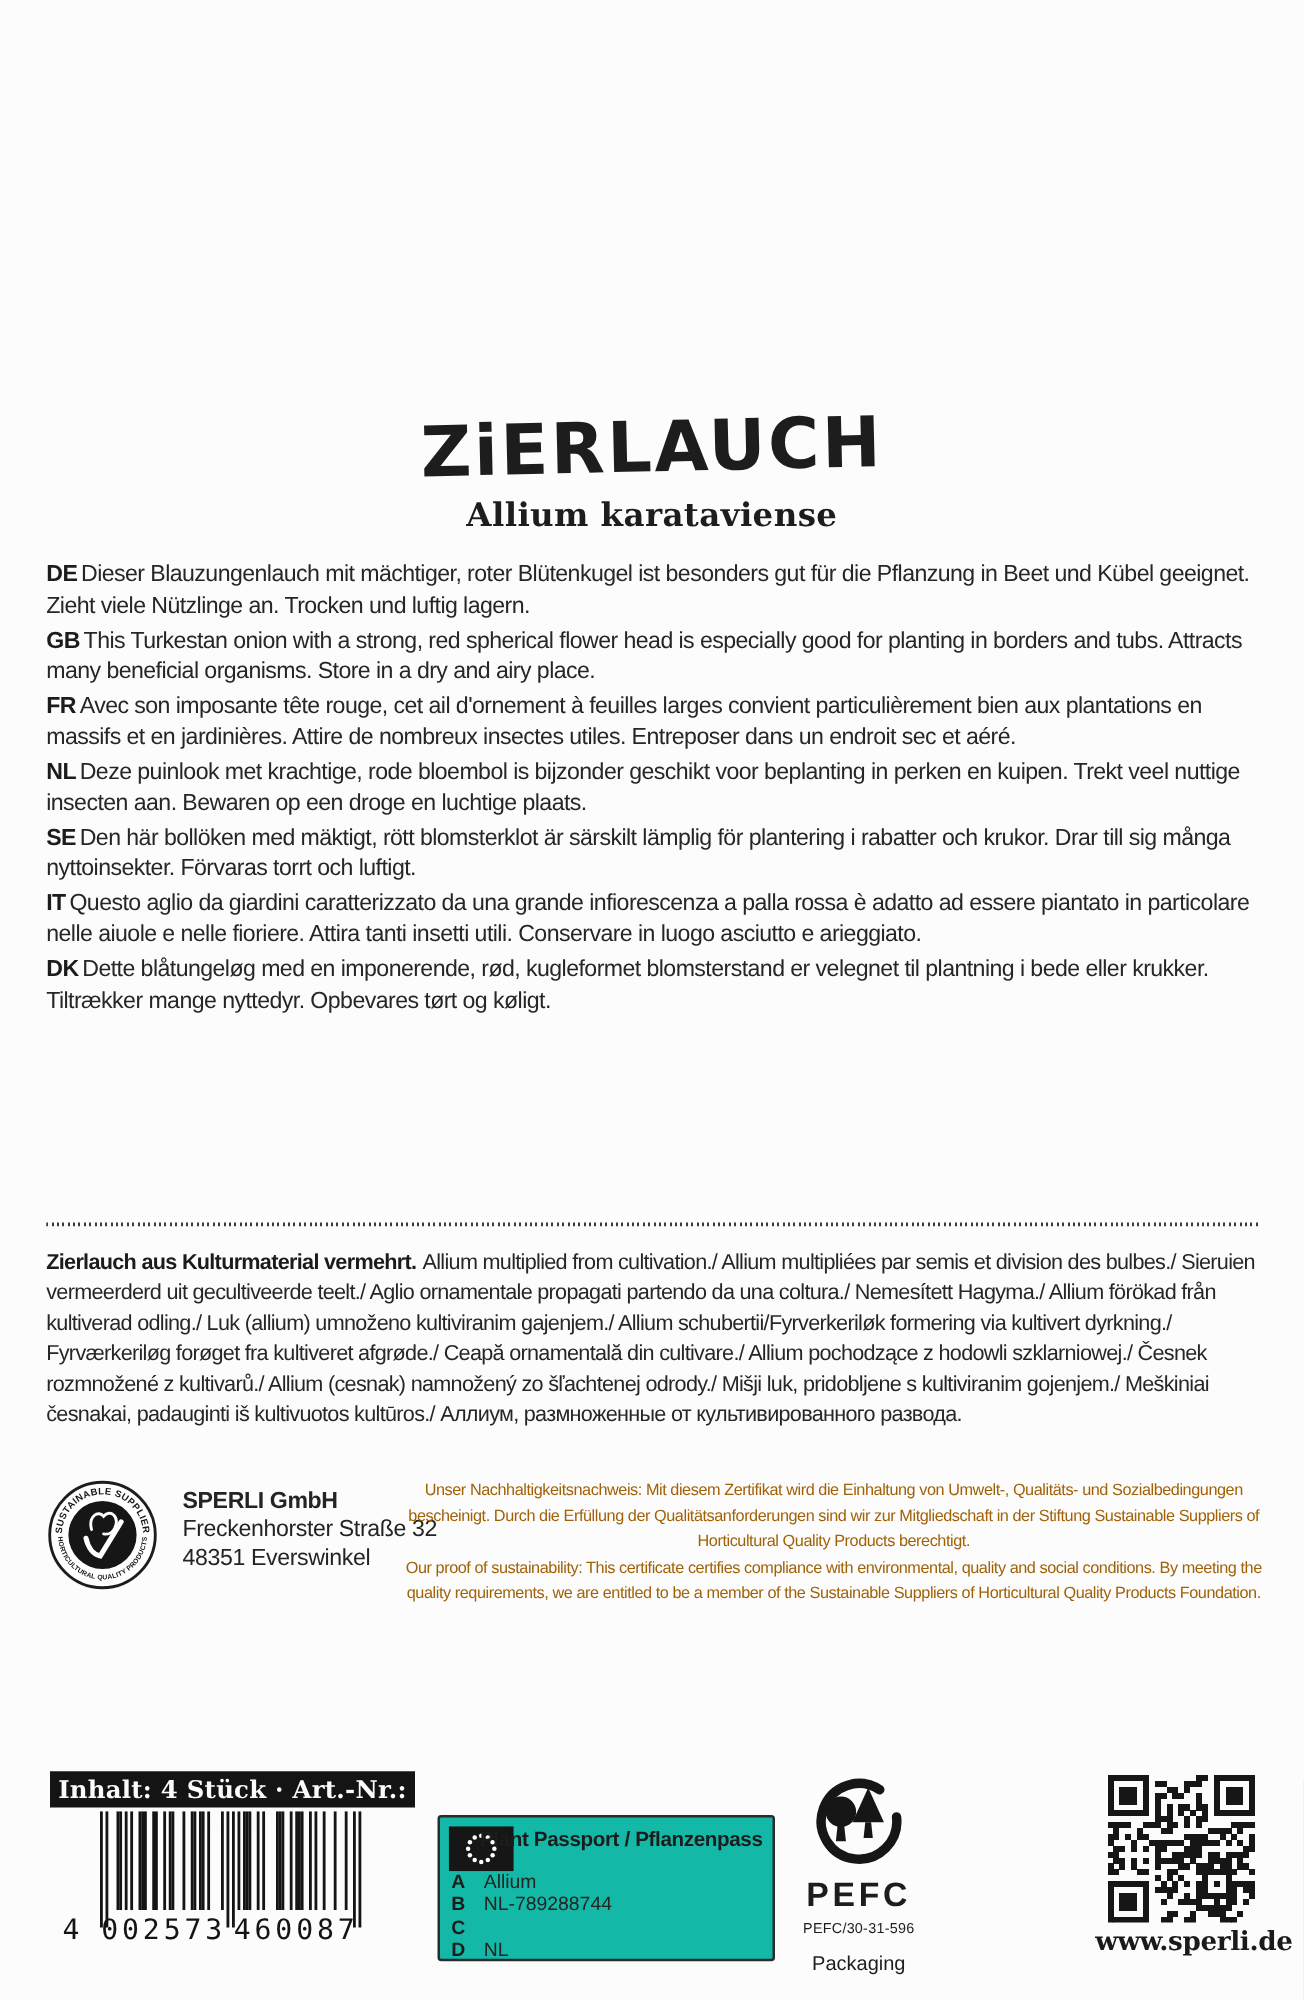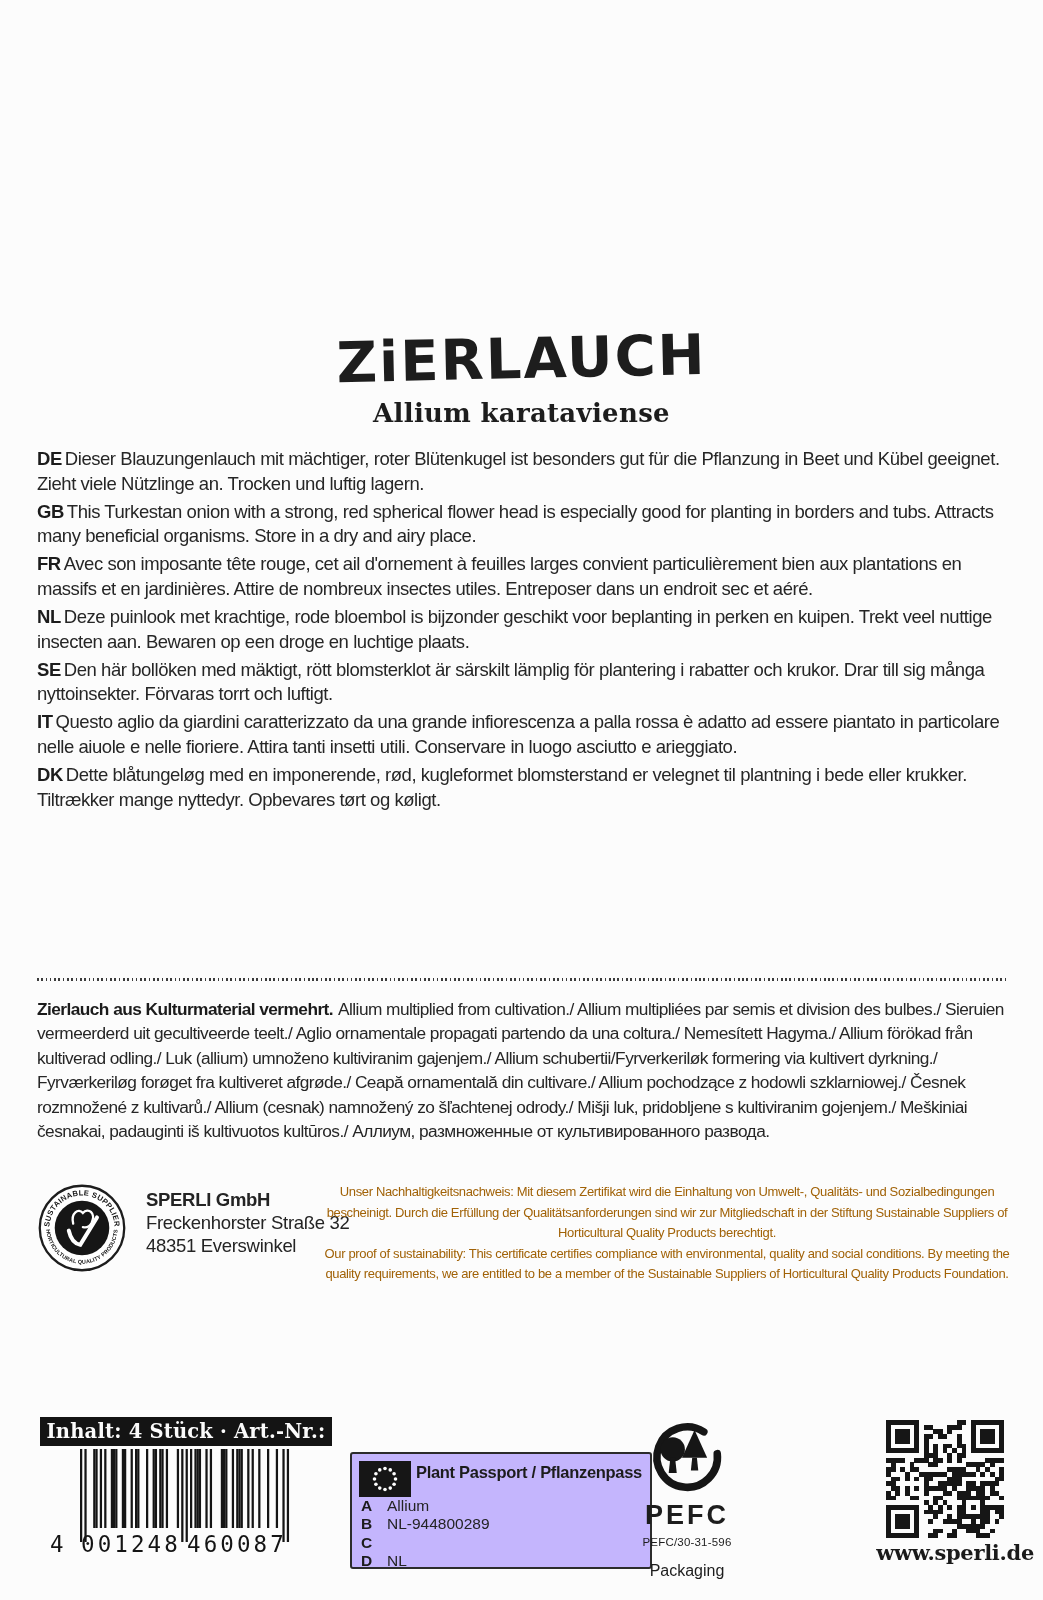--- a/index.html
+++ b/index.html
@@ -36,21 +36,21 @@
         background:#141414;color:#fbfbfb;font:700 19.5px "DejaVu Serif",serif;
         text-align:center;line-height:29px;letter-spacing:0.2px;}
   .barcode-svg{position:absolute;left:48px;top:1449px;}
   .ean-digits{position:absolute;left:48px;top:1531px;width:250px;height:26px;
         font:400 22.5px "DejaVu Sans Mono",monospace;color:#141414;}
   .ean-digits span{position:absolute;top:0;}
   .ean-first{left:2px;}
   .ean-left{left:33px;letter-spacing:3.1px;}
   .ean-right{left:139px;letter-spacing:3.1px;}
   .passport{position:absolute;left:350px;top:1452px;width:266px;height:113px;
-        border:2.5px solid #2c2c2c;border-radius:3px;background:#c4b5fd;padding-left:32px;}
+        border:2.5px solid #2c2c2c;border-radius:3px;background:#14b8a6;}
   .pp-flag{position:absolute;left:7px;top:7px;}
   .pp-title{position:absolute;right:8px;top:9px;font-weight:700;font-size:16.5px;
         letter-spacing:-0.3px;color:#1c1c1c;}
   .pp-rows{position:absolute;left:9px;top:43px;right:6px;}
   .pp-row{display:flex;height:18.4px;font-size:15.5px;align-items:baseline;color:#242424;}
   .pp-key{font-weight:700;width:26px;color:#1c1c1c;}
   .pefc{position:absolute;left:622px;top:1418px;width:130px;text-align:center;color:#1d1d1d;}
   .pefc svg{width:84px;height:78px;}
   .pefc-name{font-weight:700;font-size:27px;letter-spacing:3px;margin-top:0px;}
   .pefc-license{font-size:11.5px;margin-top:5px;letter-spacing:0.2px;}
@@ -151,21 +151,21 @@
       <rect x="199.20" y="0" width="2.25" height="79" fill="#141414"></rect>
       <rect x="203.60" y="0" width="2.25" height="79" fill="#141414"></rect>
       <rect x="210.20" y="0" width="2.25" height="79" fill="#141414"></rect>
       <rect x="219.00" y="0" width="2.25" height="79" fill="#141414"></rect>
       <rect x="227.80" y="0" width="2.25" height="79" fill="#141414"></rect>
       <rect x="234.40" y="0" width="2.25" height="93" fill="#141414"></rect>
       <rect x="238.80" y="0" width="2.25" height="93" fill="#141414"></rect>
     </svg>
   <div class="ean-digits">
     <span class="ean-first">4</span>
-    <span class="ean-left">001248</span>
+    <span class="ean-left">002573</span>
     <span class="ean-right">460087</span>
   </div>
 
   <div class="passport">
     <svg class="pp-flag" width="52" height="36" viewBox="0 0 52 36">
       <rect width="52" height="36" fill="#161616"></rect>
       <g fill="#ffffff">
         <circle cx="26" cy="7.5" r="1.8"></circle>
           <circle cx="31.25" cy="8.91" r="1.8"></circle>
         <circle cx="35.09" cy="12.75" r="1.8"></circle>
@@ -181,21 +181,21 @@
       </g>
     </svg>
     <div class="pp-title">Plant Passport / Pflanzenpass</div>
     <div class="pp-rows">
       <div class="pp-row">
           <span class="pp-key">A</span>
           <span>Allium</span>
         </div>
       <div class="pp-row">
           <span class="pp-key">B</span>
-          <span>NL-944800289</span>
+          <span>NL-789288744</span>
         </div>
       <div class="pp-row">
           <span class="pp-key">C</span>
           <span></span>
         </div>
       <div class="pp-row">
           <span class="pp-key">D</span>
           <span>NL</span>
         </div>
     </div>

